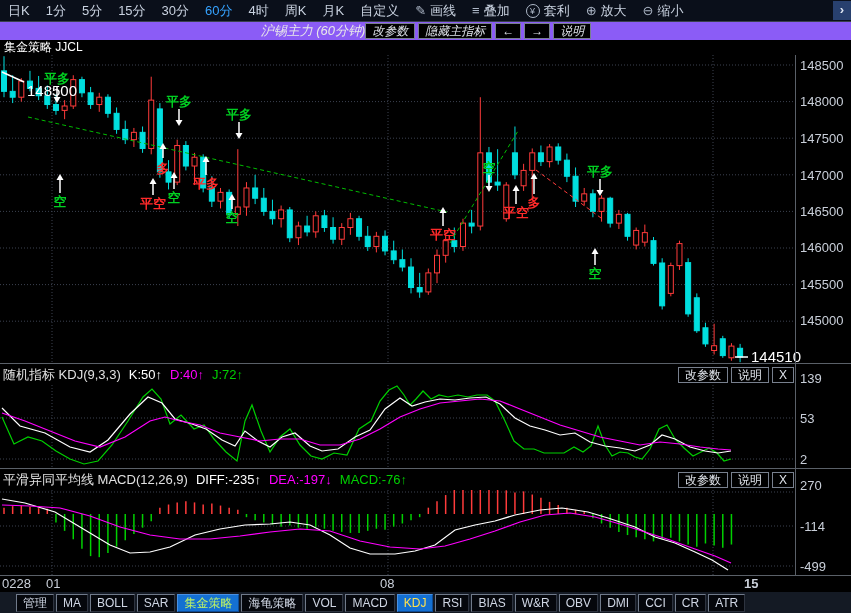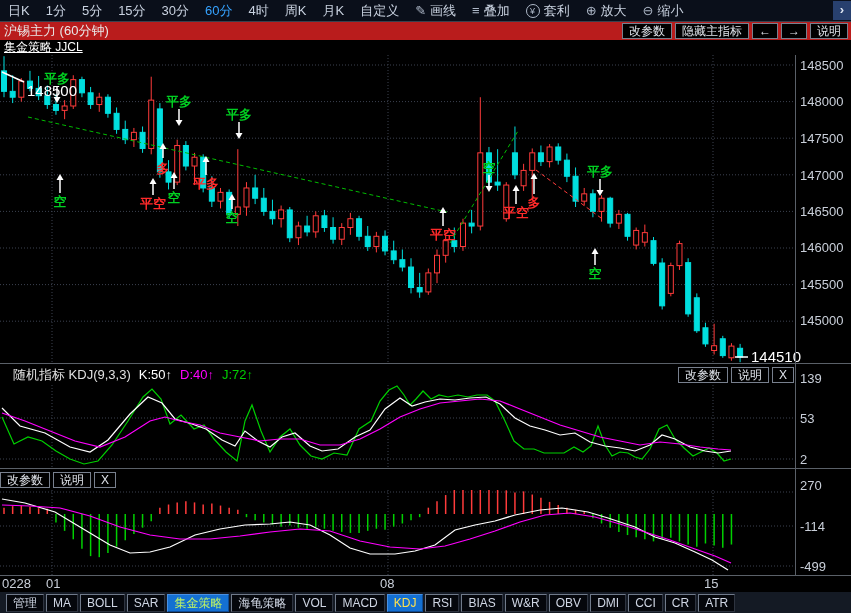--- a/index.html
+++ b/index.html
@@ -10,37 +10,37 @@
            color:#c9d2e0;font-size:13px;position:relative;}
   .tb-item{padding:0 8px;cursor:pointer;white-space:nowrap;}
   .tb-item.active{color:#36a3ff;}
   .tb-tool{display:flex;align-items:center;gap:4px;padding:0 8px;white-space:nowrap;}
   .tb-icon{color:#aeb8c8;font-size:13px;line-height:13px;}
   .yen-icon{display:inline-block;width:12px;height:12px;border:1px solid #aeb8c8;border-radius:50%;
             font-size:9px;line-height:12px;text-align:center;color:#aeb8c8;}
   .more-btn{position:absolute;right:0;top:1px;width:18px;height:19px;background:#28406e;color:#dfe6f2;
             text-align:center;line-height:18px;font-weight:bold;font-size:13px;cursor:pointer;}
   
-  .chart-header{display:flex;justify-content:space-between;align-items:center;height:18px;background:#b91c1c;}
+  .chart-header{display:flex;justify-content:center;align-items:center;height:18px;background:#8b5cf6;font-style:italic;}
   .ch-title{font-size:13px;color:#e8e8e8;padding-left:4px;}
   .ch-buttons{display:flex;gap:3px;padding-right:3px;}
   .hbtn{border:1px solid #78808e;color:#dfe3ea;font-size:12px;line-height:14px;padding:0 6px;background:#000;cursor:pointer;white-space:nowrap;}
-  .strategy-row{height:15px;font-size:12px;color:#ffffff;padding-left:4px;line-height:15px;background:#000;text-decoration:underline;}
+  .strategy-row{height:15px;font-size:12px;color:#ffffff;padding-left:4px;line-height:15px;background:#000;}
   svg{display:block;background:#000;}
   
   .panel-header{display:flex;justify-content:space-between;align-items:center;height:21px;background:#000;
                 border-top:1px solid #5a6068;font-size:13px;}
-  .ph-left{display:flex;gap:8px;padding-left:13px;align-items:center;white-space:nowrap;}
+  .ph-left{display:flex;gap:8px;padding-left:3px;align-items:center;white-space:nowrap;}
   .ph-title{color:#e0e0e0;}
   .v-white{color:#ffffff;} .v-magenta{color:#ff00ff;} .v-green{color:#00d000;}
   .ph-buttons{display:flex;gap:3px;margin-right:57px;}
   
   .dates{position:relative;height:16px;border-top:1px solid #5a6068;font-size:13px;color:#c9cfd9;background:#000;}
   .dates span{position:absolute;top:0px;}
-  .tabs{display:flex;align-items:center;height:21px;background:#141a24;gap:2px;padding-left:6px;font-size:12px;}
+  .tabs{display:flex;align-items:center;height:21px;background:#141a24;gap:2px;padding-left:16px;font-size:12px;}
   .tab{border:1px solid;border-color:#707a8a #2e3440 #2e3440 #707a8a;background:#05070c;color:#cfd6e4;
        padding:1px 6px;line-height:14px;cursor:pointer;white-space:nowrap;}
   .tab.active{background:#1470d2;color:#bef264;border-color:#4a90e2 #0d4a94 #0d4a94 #4a90e2;}
   
   #axis-overlay{position:absolute;left:796px;top:0;width:55px;height:613px;pointer-events:none;}
   #axis-overlay span{position:absolute;left:4px;font-size:13px;color:#c9cfd9;white-space:nowrap;}
   #vsep{position:absolute;left:795px;top:55px;width:1px;height:520px;background:#5a6068;}
   .grid{stroke:#3c4250;stroke-width:1;stroke-dasharray:1 2;}
   .sig{font:bold 13px "Liberation Sans","DejaVu Sans",sans-serif;}
   .anno{font:15px "Liberation Sans","DejaVu Sans",sans-serif;fill:#ffffff;}
@@ -358,20 +358,26 @@
       <line x1="0" y1="459" x2="795" y2="459" class="grid"></line>
       <line x1="52" y1="385" x2="52" y2="468" class="grid"></line>
       <line x1="388" y1="385" x2="388" y2="468" class="grid"></line>
       <line x1="713" y1="385" x2="713" y2="468" class="grid"></line>
       <polyline points="2,417 14,444 28,437 42,441 56,451 70,459 84,464 98,461 112,445 128,421 143,397 152,389 161,399 170,424 181,415 194,429 204,425 214,439 226,452 237,461 245,421 252,405 261,431 270,452 280,437 290,429 300,445 311,456 322,459 334,453 347,455 359,429 371,421 380,401 389,390 397,386 404,395 410,405 416,399 423,391 431,399 439,395 448,397 458,395 468,397 477,395 487,395 495,401 505,421 514,441 524,449 534,449 544,453 554,453 564,453 574,447 583,452 591,446 598,426 605,445 612,456 620,452 628,453 635,457 642,459 650,449 659,429 667,425 675,439 684,448 693,456 701,452 709,448 717,453 724,461 731,459" fill="none" stroke="#00d000" stroke-width="1.2"></polyline>
       <polyline points="2,408 20,426 45,433 70,447 90,452 108,440 130,414 148,397 162,403 175,419 192,424 206,429 222,440 235,446 245,431 258,441 270,447 282,437 295,433 310,446 322,451 338,449 355,437 370,430 385,409 400,398 412,406 425,402 440,399 455,400 470,398 486,397 500,404 515,418 530,426 545,430 560,435 575,433 590,442 605,446 620,448 635,451 650,445 662,435 675,439 690,447 705,451 718,453 731,451" fill="none" stroke="#ffffff" stroke-width="1.2"></polyline>
       <polyline points="2,413 25,421 50,431 75,441 100,447 125,437 150,421 165,417 180,421 200,425 220,433 240,437 260,441 280,439 300,439 320,445 340,445 360,439 380,429 400,417 420,409 440,403 460,401 480,399 500,401 520,409 540,417 560,425 580,431 600,437 620,441 640,445 660,442 680,444 700,447 718,449 731,450" fill="none" stroke="#ff00ff" stroke-width="1.2"></polyline>
     </svg>
 
   <div class="panel-header">
+    <div class="ph-left">
+      <span class="ph-title">平滑异同平均线 MACD(12,26,9)</span>
+      <span class="v-white">DIFF:-235↑</span>
+      <span class="v-magenta">DEA:-197↓</span>
+      <span class="v-green">MACD:-76↑</span>
+    </div>
     <div class="ph-buttons">
       <span class="hbtn">改参数</span>
       <span class="hbtn">说明</span>
       <span class="hbtn">X</span>
     </div>
   </div>
 
   <svg id="macd-svg" width="851" height="85" viewBox="0 490 851 85">
       <line x1="0" y1="492" x2="795" y2="492" class="grid"></line>
       <line x1="0" y1="526" x2="795" y2="526" class="grid"></line>
@@ -465,21 +471,21 @@
       <line x1="722.78" y1="514" x2="722.78" y2="547.696" stroke="#00d000" stroke-width="1.5"></line>
       <line x1="731.44" y1="514" x2="731.44" y2="544.537" stroke="#00d000" stroke-width="1.5"></line>
       <polyline points="2,499 25,503 55,512 85,530 110,545 130,553 150,552 170,547 195,535 220,529 245,525 270,524 290,522 310,525 330,535 350,548 370,554 395,554 415,551 435,545 455,530 475,525 495,521 515,515 540,510 562,508 588,512 608,518 635,527 655,537 675,543 695,552 712,560 728,570" fill="none" stroke="#ffffff" stroke-width="1.2"></polyline>
       <polyline points="2,505 30,506 60,508 90,516 120,527 150,535 180,539 210,539 240,536 270,532 300,529 330,531 360,541 390,547 420,549 445,546 470,539 495,531 520,522 545,515 570,513 595,517 620,524 645,532 670,540 695,549 715,556 731,563" fill="none" stroke="#ff00ff" stroke-width="1.2"></polyline>
     </svg>
 
   <div class="dates" id="dates-row">
       <span style="left: 2px; text-align: center;">0228</span>
       <span style="left: 46px;">01</span>
       <span style="left: 380px;">08</span>
-      <span style="left: 704px;">15</span>
+      <span style="left: 744px; font-weight: bold;">15</span>
     </div>
 
   <div class="tabs" id="tabs-row">
       <span class="tab">管理</span>
       <span class="tab">MA</span>
       <span class="tab">BOLL</span>
       <span class="tab">SAR</span>
       <span class="tab active">集金策略</span>
       <span class="tab">海龟策略</span>
       <span class="tab">VOL</span>

